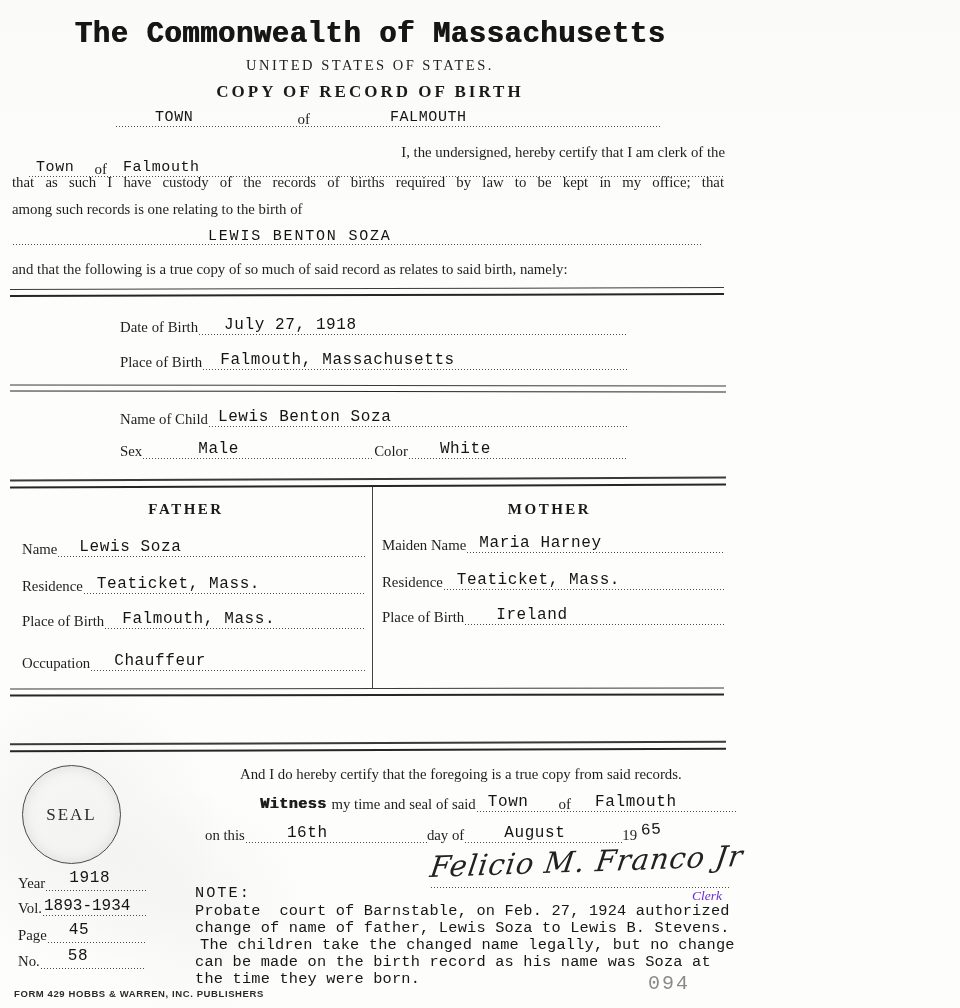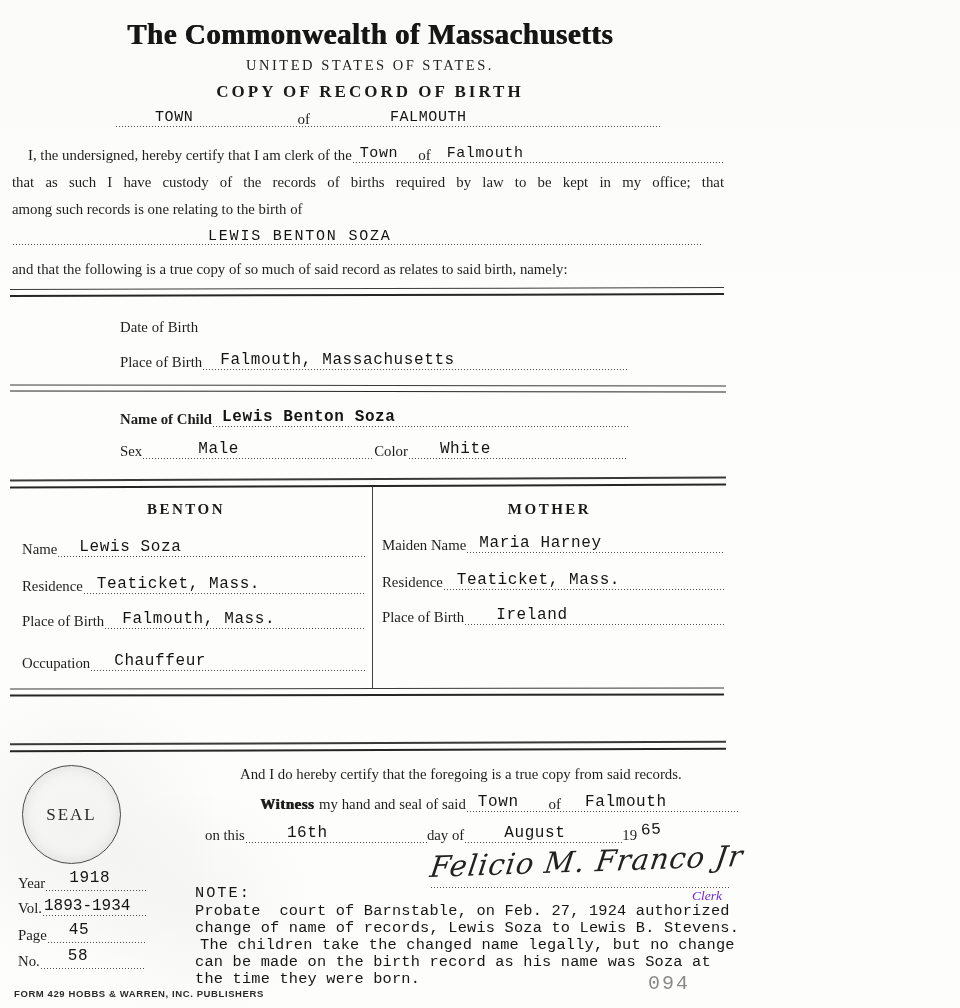--- a/index.html
+++ b/index.html
@@ -14,27 +14,27 @@
     content:""; position:absolute; inset:0;
     background:
       radial-gradient(circle at 8% 82%, rgba(120,120,120,0.08), transparent 12%),
       radial-gradient(circle at 20% 90%, rgba(120,120,120,0.06), transparent 10%),
       linear-gradient(180deg, rgba(200,200,195,0.05), rgba(255,255,255,0) 30%);
     pointer-events:none;
   }
   .abs{position:absolute;}
   .center{text-align:center;}
   .blackletter{
-    font-family:Liberation Serif, serif; font-weight:bold;
+    font-family:Liberation Mono, monospace; font-weight:bold;
     text-shadow:0.8px 0 0 #1a1a1a; letter-spacing:0.5px; color:#161616;text-align:center;
   }
   .title{font-size:29px; line-height:1;}
   .subtitle{font-size:14.5px; letter-spacing:2.5px; color:#222;}
   .doc-title{font-size:17px; font-weight:bold; letter-spacing:3px; color:#1a1a1a;}
-  .serif-lbl{font-size:14.8px; color:#1e1e1e;}
+  .serif-lbl{font-size:14.8px; color:#1e1e1e;flex-direction:column;}
   .typed{
     font-family:"Liberation Mono", monospace; font-size:15px;
     color:#141414; letter-spacing:0.6px; white-space:nowrap;
     position:relative; top:-2px;
   }
   .typed.big{font-size:16px;}
   .f-row{position:absolute; display:flex; align-items:flex-end; height:20px;}
   .fill{
     flex:1; display:flex; align-items:flex-end; align-self:stretch;
     background-image:radial-gradient(circle, #4d4d4d 0.7px, rgba(0,0,0,0) 0.85px);
@@ -109,51 +109,54 @@
 
   <div class="abs typed" style="left:208px;top:228px;letter-spacing:1.8px;">LEWIS BENTON SOZA</div>
   <div class="dotline" style="left:12px;top:243px;width:690px;"></div>
 
   <div class="abs serif-lbl" style="left:12px;top:261px;width:710px;">and that the following is a true copy of so much of said record as relates to said birth, namely:</div>
 
   <div class="drule" style="left:10px;top:288px;width:714px;transform:rotate(-0.15deg);"></div>
 
   <div class="f-row" style="left:120px;top:316px;width:508px;">
     <span class="serif-lbl">Date of Birth</span>
+    <div class="fill">
+      <span class="typed big" style="margin-left:26px;">July 27, 1918</span>
+    </div>
   </div>
   <div class="f-row" style="left:120px;top:351px;width:508px;">
     <span class="serif-lbl">Place of Birth</span>
     <div class="fill">
       <span class="typed big" style="margin-left:18px;">Falmouth, Massachusetts</span>
     </div>
   </div>
 
   <div class="drule thin" style="left:10px;top:385px;width:716px;transform:rotate(0.1deg);"></div>
 
-  <div class="f-row" style="left:120px;top:408px;width:508px;font-weight:bold;">
+  <div class="f-row" style="left:120px;top:408px;width:508px;">
     <span class="serif-lbl">Name of Child</span>
     <div class="fill">
       <span class="typed big" style="margin-left:10px;">Lewis Benton Soza</span>
     </div>
   </div>
   <div class="f-row" style="left:120px;top:440px;width:508px;">
     <span class="serif-lbl">Sex</span>
     <div class="fill fixed" style="width:232px;">
       <span class="typed big" style="margin-left:56px;">Male</span>
     </div>
     <span class="serif-lbl">Color</span>
     <div class="fill">
       <span class="typed big" style="margin-left:32px;">White</span>
     </div>
   </div>
 
   <div class="drule" style="left:10px;top:478px;width:716px;transform:rotate(-0.25deg);border-top-width:2px;"></div>
 
   <div class="vdiv" style="left:372px;top:487px;height:201px;"></div>
-  <div class="abs center col-head" style="left:0;top:501px;width:372px;">BENTON</div>
+  <div class="abs center col-head" style="left:0;top:501px;width:372px;">FATHER</div>
   <div class="abs center col-head" style="left:372px;top:501px;width:355px;">MOTHER</div>
 
   <div class="f-row" style="left:22px;top:538px;width:344px;">
     <span class="serif-lbl">Name</span>
     <div class="fill">
       <span class="typed big" style="margin-left:22px;">Lewis Soza</span>
     </div>
   </div>
   <div class="f-row" style="left:22px;top:575px;width:344px;">
     <span class="serif-lbl">Residence</span>
@@ -199,21 +202,21 @@
   <div class="drule" style="left:10px;top:742px;width:716px;transform:rotate(-0.2deg);border-top-width:2px;"></div>
 
   <div class="seal" style="left:22px;top:765px;width:97px;height:97px;">
     <span>SEAL</span>
   </div>
 
   <div class="abs serif-lbl" style="left:240px;top:766px;width:500px;">And I do hereby certify that the foregoing is a true copy from said records.</div>
 
   <div class="f-row" style="left:260px;top:793px;width:478px;">
     <span class="serif-lbl blackletter" style="font-size:15px;margin-top:13px;">Witness</span>
-    <span class="serif-lbl" style="margin-left:5px;">my hand and seal of said</span>
+    <span class="serif-lbl" style="margin-left:5px;">my time and seal of said</span>
     <div class="fill">
       <span class="typed big" style="margin-left:12px;">Town</span>
       <span class="of-mid" style="margin-left:28px;">of</span>
       <span class="typed big" style="margin-left:22px;">Falmouth</span>
     </div>
   </div>
 
   <div class="f-row" style="left:205px;top:824px;width:490px;">
     <span class="serif-lbl">on this</span>
     <div class="fill fixed" style="width:182px;">
@@ -251,21 +254,21 @@
   </div>
   <div class="f-row" style="left:18px;top:950px;width:128px;">
     <span class="serif-lbl">No.</span>
     <div class="fill">
       <span class="typed big raise3" style="margin-left:28px;">58</span>
     </div>
   </div>
 
   <div class="note-line" style="left:195px;top:884px;letter-spacing:2px;">NOTE:</div>
   <div class="note-line" style="left:195px;top:902px;">Probate  court of Barnstable, on Feb. 27, 1924 authorized</div>
-  <div class="note-line" style="left:195px;top:919px;">change of name of records, Lewis Soza to Lewis B. Stevens.</div>
+  <div class="note-line" style="left:195px;top:919px;">change of name of father, Lewis Soza to Lewis B. Stevens.</div>
   <div class="note-line" style="left:200px;top:936px;">The children take the changed name legally, but no change</div>
   <div class="note-line" style="left:195px;top:953px;">can be made on the birth record as his name was Soza at</div>
   <div class="note-line" style="left:195px;top:970px;">the time they were born.</div>
 
   <div class="abs footer-info" style="left:14px;top:988px;">FORM 429   HOBBS &amp; WARREN, INC.  PUBLISHERS</div>
   <div class="abs stamp" style="left:648px;top:972px;">094</div>
 
 </div>
 
 </body></html>

